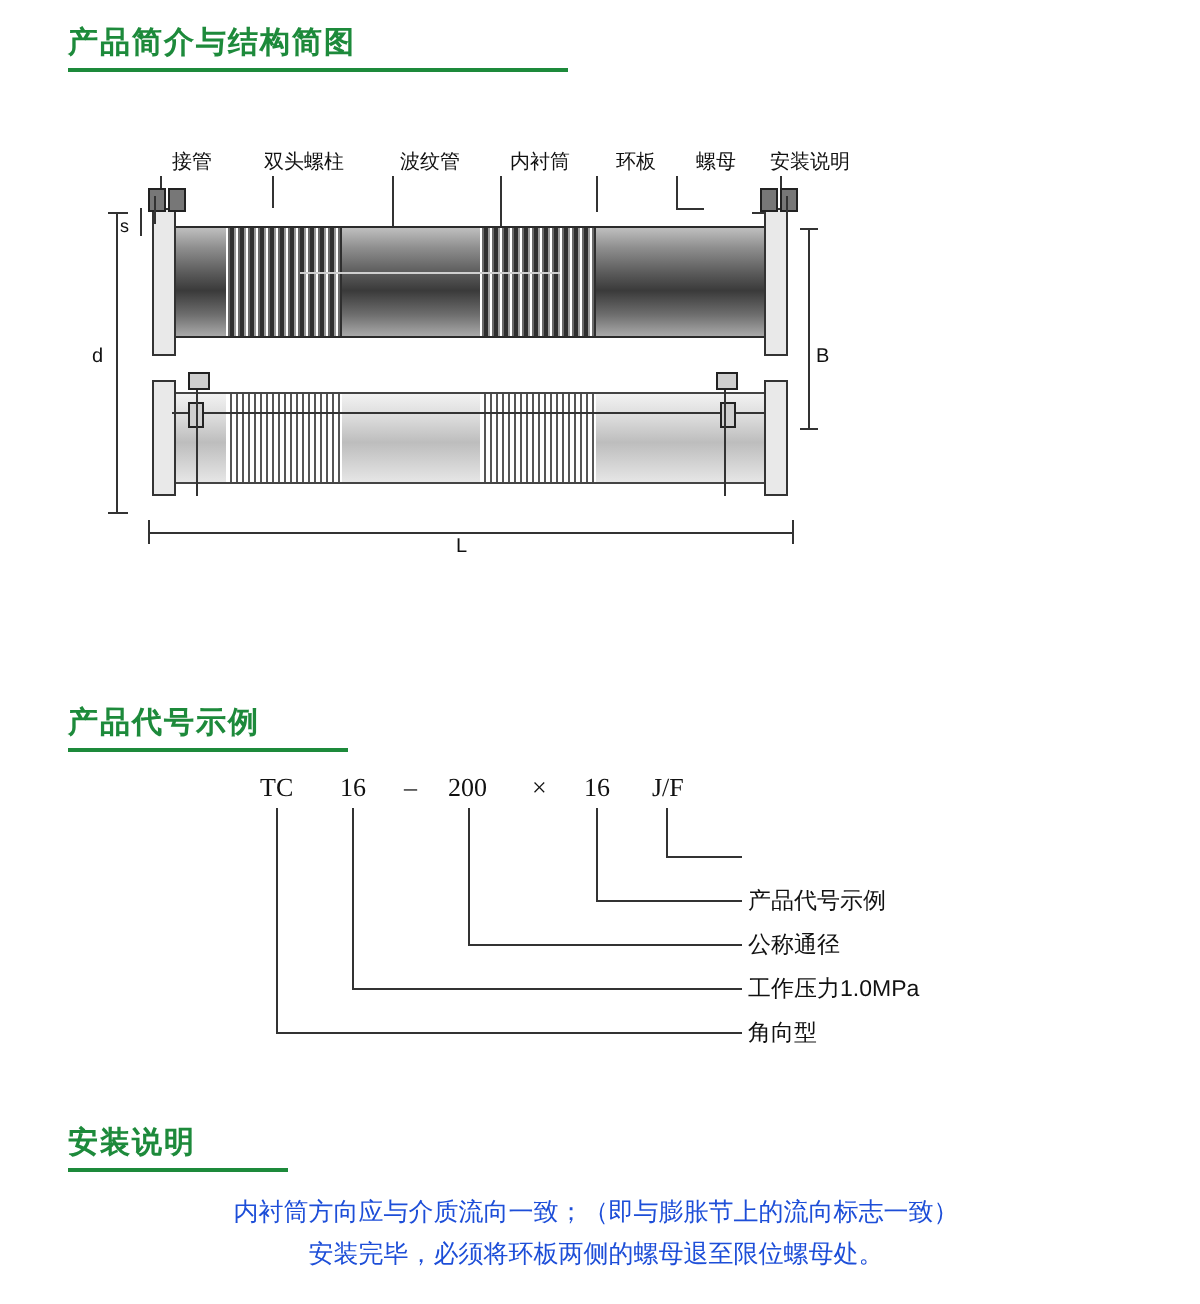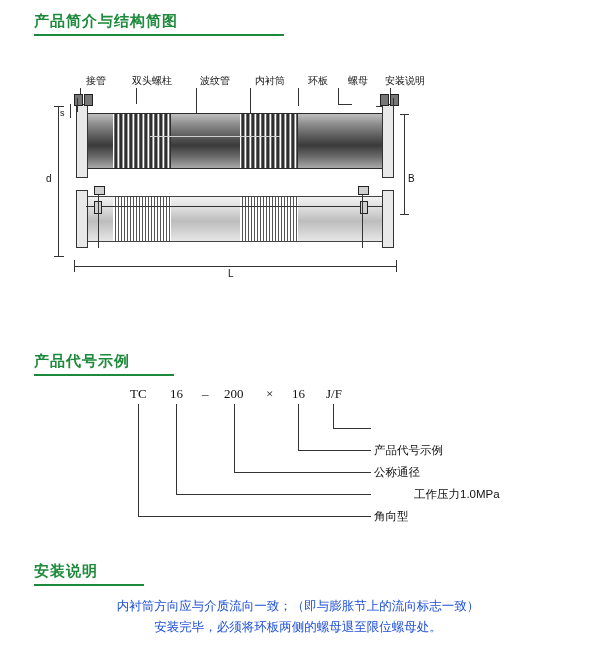--- a/index.html
+++ b/index.html
@@ -300,21 +300,21 @@
   <div class="code-vline" style="left:264px; top:26px; height:46px;"></div>
   <div class="code-hline" style="left:264px; top:72px; width:73px;"></div>
   <div class="code-desc" style="left:340px; top:65px;">产品代号示例</div>
 
   <div class="code-vline" style="left:200px; top:26px; height:68px;"></div>
   <div class="code-hline" style="left:200px; top:94px; width:137px;"></div>
   <div class="code-desc" style="left:340px; top:87px;">公称通径</div>
 
   <div class="code-vline" style="left:142px; top:26px; height:90px;"></div>
   <div class="code-hline" style="left:142px; top:116px; width:195px;"></div>
-  <div class="code-desc" style="left:340px; top:109px;margin-left:40px;">工作压力1.0MPa</div>
+  <div class="code-desc" style="left:340px; top:109px;">工作压力1.0MPa</div>
 
   <div class="code-vline" style="left:104px; top:26px; height:112px;"></div>
   <div class="code-hline" style="left:104px; top:138px; width:233px;"></div>
   <div class="code-desc" style="left:340px; top:131px;">角向型</div>
 </div>
 
 <div id="sec3">
   <div class="section-title">安装说明</div>
   <div class="underline-bar"></div>
 </div>

